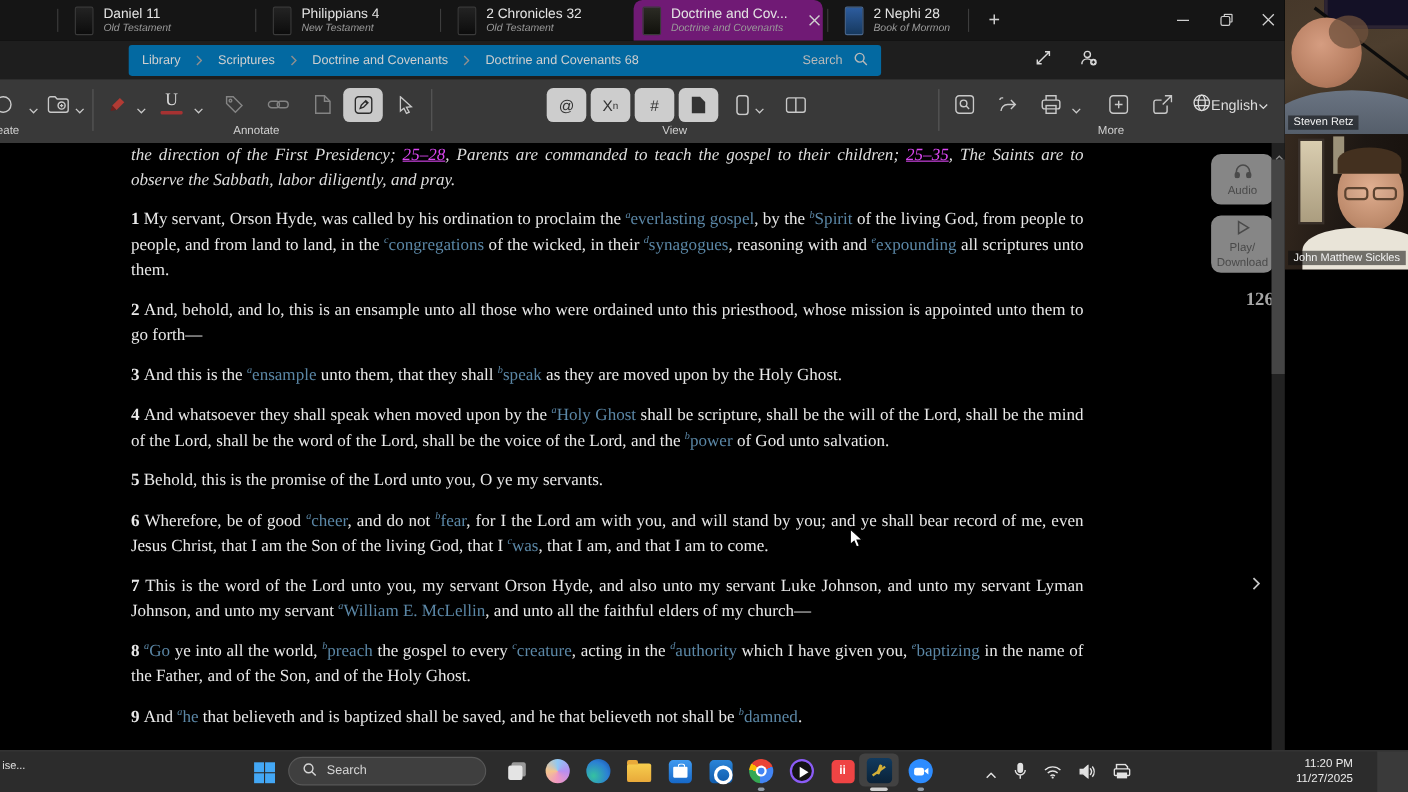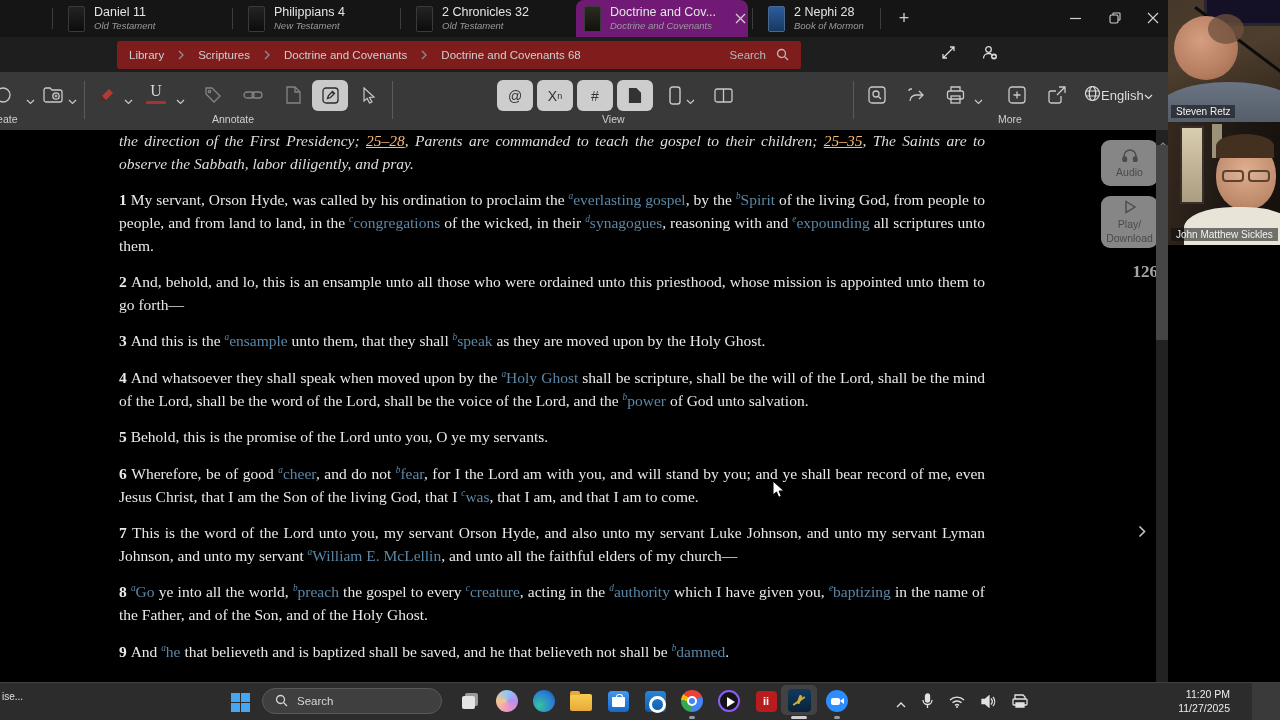--- a/index.html
+++ b/index.html
@@ -18,21 +18,21 @@
   .tab .tt { display:flex; flex-direction:column; line-height:13px; }
   .tab .t1 { font-size:12.5px; color:#e4e4e4; font-weight:400; white-space:nowrap; }
   .tab .t2 { font-size:9.5px; color:#9a9a9a; font-style:italic; white-space:nowrap; }
   .tabclose { margin-left:10px; width:14px; height:14px; display:flex; align-items:center; justify-content:center; }
   .newtab { position:absolute; top:6px; width:24px; height:24px; color:#cfcfcf; font-size:18px; font-weight:300;
             display:flex; align-items:center; justify-content:center; }
   .winbtn { position:absolute; top:4px; width:34px; height:28px; display:flex; align-items:center; justify-content:center; color:#cfcfcf; }
 
   
   .subbar { position:absolute; left:0; top:37px; width:1168px; height:35px; background:#1e1e1e; }
-  .crumbpanel { position:absolute; left:117px; top:4px; width:684px; height:28px; background:#7f1d1d; border-radius:3px;
+  .crumbpanel { position:absolute; left:117px; top:4px; width:684px; height:28px; background:#0369a1; border-radius:3px;
                 display:flex; align-items:center; padding:0 12px; gap:14px; }
   .crumb { font-size:11.5px; color:#cfcfcf; white-space:nowrap; }
   .crumbsep svg { display:block; }
   .crumbsearch { margin-left:auto; display:flex; align-items:center; gap:10px; color:#b9b9b9; font-size:11.5px; }
   .subicons { position:absolute; right:170px; top:8px; display:flex; gap:26px; color:#d8d8d8; }
 
   
   .toolbar { position:absolute; left:0; top:72px; width:1168px; height:58px; background:#393939; color:#c9c9c9; }
   .tgl { position:absolute; top:41px; font-size:10.5px; color:#cfcfcf; }
   .tdiv { position:absolute; top:9px; width:1px; height:38px; background:#5a5a5a; }
@@ -51,21 +51,21 @@
 
   
   .content { position:absolute; left:0; top:130px; width:1168px; height:552px; background:#000; }
   .scripture { position:absolute; left:119px; top:0; width:866px; font-family:"Liberation Serif", serif;
                font-size:15.5px; line-height:1.46; color:#e9e9e9; text-align:justify; }
   .scripture p { margin:0 0 14px; }
   .scripture p.intro { font-style:italic; color:#dedede; }
   .scripture b.vnum { font-weight:700; }
   .fn { color:#5b87a6; }
   .fn sup { font-style:italic; font-size:0.6em; line-height:0; }
-  .ref { color:#fdba74; text-decoration:underline; }
+  .ref { color:#d946ef; text-decoration:underline; }
   .sidebtn { position:absolute; left:1101px; width:57px; border-radius:9px; background:rgba(158,158,158,0.85);
              color:#4a4a4a; font-size:10.5px; text-align:center; display:flex; flex-direction:column;
              align-items:center; justify-content:center; gap:2px; line-height:12px; }
   .pagenum { position:absolute; left:1114px; top:132px; width:44px; text-align:right; color:#a6a6a6;
              font-family:"Liberation Serif",serif; font-size:17px; font-weight:600; }
   .vscroll { position:absolute; left:1156px; top:0; width:14px; height:552px; background:#222; }
   .vscroll .thumb { position:absolute; left:0; top:15px; width:14px; height:195px; background:#454545; }
   .vscroll .uparrow { position:absolute; left:3px; top:3px; }
   .nextchev { position:absolute; left:1138px; top:394px; color:#c4c4c4; }
   .cursor { position:absolute; left:772px; top:350px; }
@@ -112,21 +112,21 @@
   .storeicon:before { content:""; position:absolute; left:4px; top:6px; width:13px; height:10px; background:#fff; border-radius:1px; }
   .storeicon:after { content:""; position:absolute; left:8px; top:3px; width:5px; height:4px; border:1.5px solid #fff; border-bottom:none; border-radius:3px 3px 0 0; }
   .outlook { width:21px; height:21px; background:linear-gradient(#2a84d8,#0f5cad); border-radius:4px; position:relative; }
   .outlook:before { content:""; position:absolute; left:4px; top:5px; width:11px; height:11px; border-radius:50%; border:3px solid #fff; }
   .chrome { width:22px; height:22px; border-radius:50%;
             background:conic-gradient(from -50deg, #ea4335 0 33%, #4285f4 33% 66%, #34a853 66% 90%, #fbbc05 90% 100%); position:relative; }
   .chrome:before { content:""; position:absolute; left:6px; top:6px; width:10px; height:10px; border-radius:50%; background:#fff; }
   .chrome:after { content:""; position:absolute; left:8px; top:8px; width:6px; height:6px; border-radius:50%; background:#4285f4; }
   .playcircle { width:22px; height:22px; border-radius:50%; background:#141414; border:2px solid #8b5cf6; position:relative; }
   .playcircle:before { content:""; position:absolute; left:7px; top:5px; border-left:8px solid #fff; border-top:5px solid transparent; border-bottom:5px solid transparent; }
-  .teams { width:21px; height:21px; background:#b91c1c; border-radius:4px; color:#fff; font-size:11px; font-weight:700;
+  .teams { width:21px; height:21px; background:#ef4444; border-radius:4px; color:#fff; font-size:11px; font-weight:700;
            display:flex; align-items:center; justify-content:center; }
   .glbtn { position:absolute; left:781px; top:685px; width:36px; height:30px; background:#424242; border-radius:5px;
            display:flex; align-items:center; justify-content:center; }
   .glicon { width:23px; height:23px; border-radius:4px; background:linear-gradient(#113a5e,#0a2238); position:relative; overflow:hidden; }
   .glicon:before { content:""; position:absolute; left:4px; top:11px; width:14px; height:2px; background:#d4af37; transform:rotate(-35deg); }
   .glicon:after { content:""; position:absolute; left:10px; top:6px; width:3px; height:9px; background:#d4af37; border-radius:1px; transform:rotate(20deg); }
   .zoomicon { width:22px; height:22px; border-radius:50%; background:#2d8cff; position:relative; }
   .zoomicon:before { content:""; position:absolute; left:5px; top:8px; width:9px; height:7px; background:#fff; border-radius:2px; }
   .zoomicon:after { content:""; position:absolute; left:14px; top:8px; border-right:4px solid #fff; border-top:3.5px solid transparent; border-bottom:3.5px solid transparent; }
   .runline { position:absolute; top:716px; height:3px; border-radius:2px; background:#cfcfcf; }

